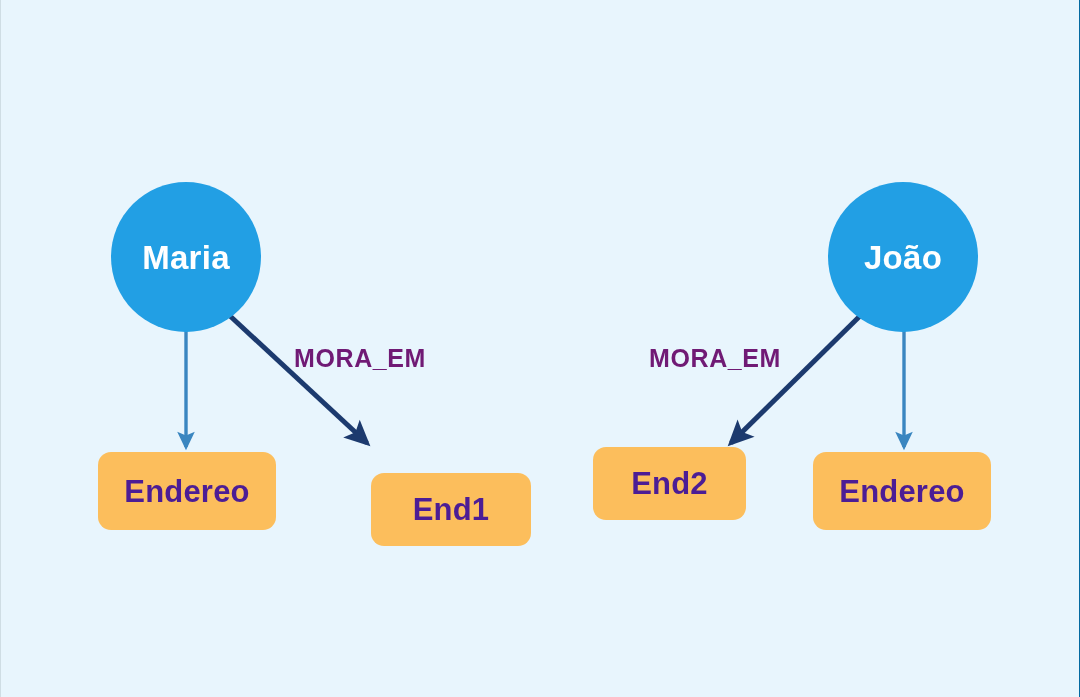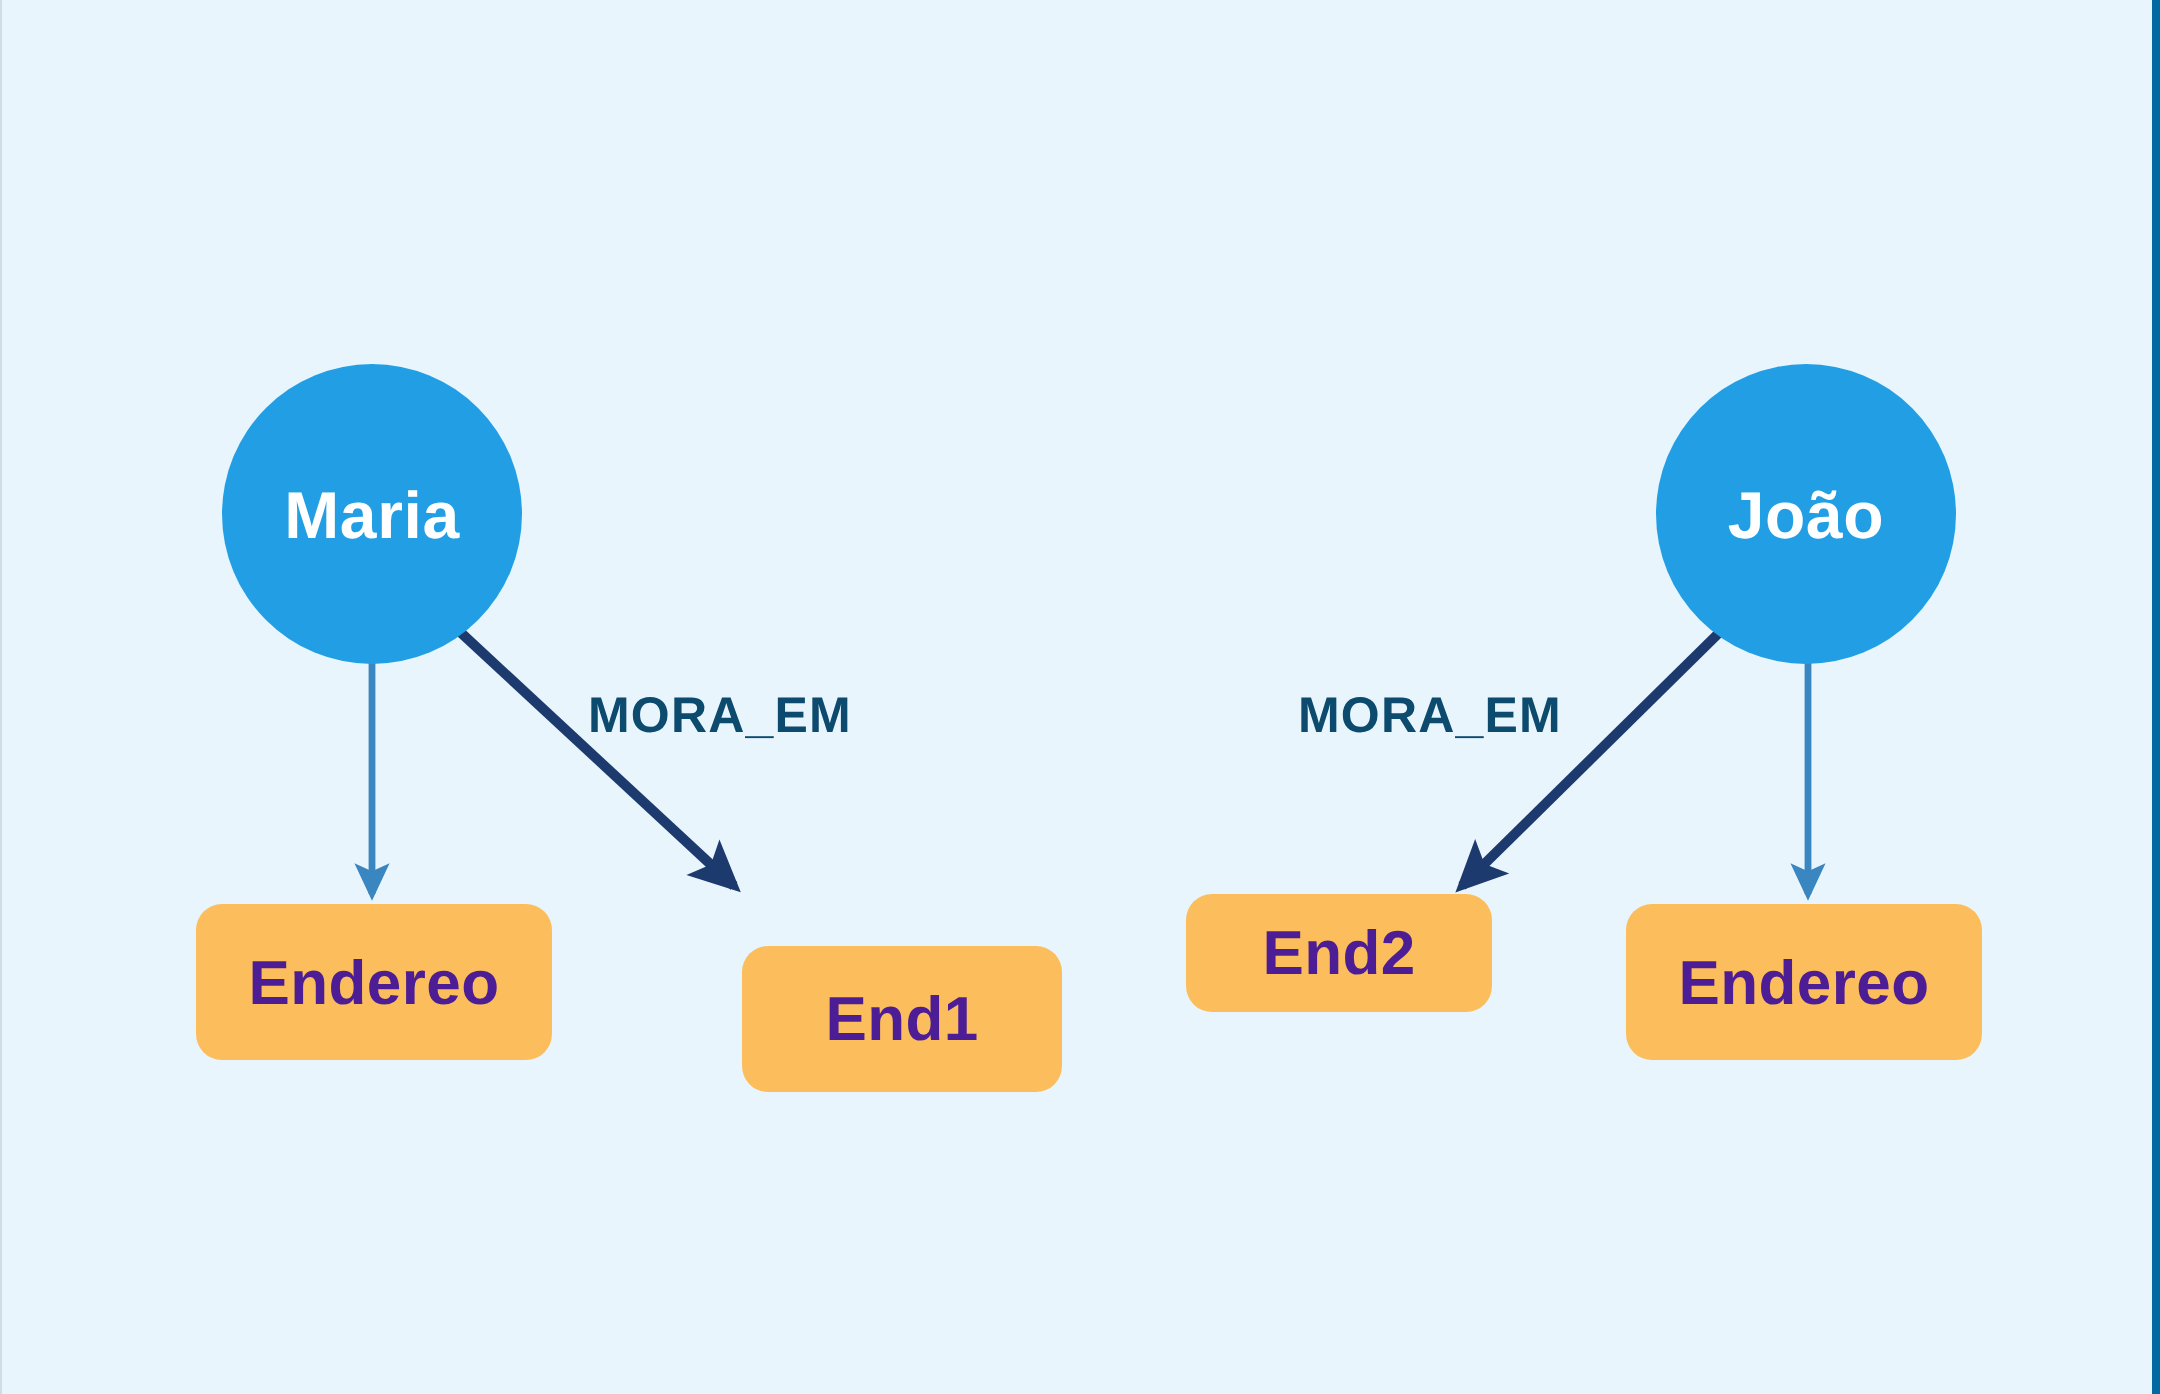--- a/index.html
+++ b/index.html
@@ -9,21 +9,21 @@
   }
   #canvas {
     position: relative;
     width: 1080px;
     height: 697px;
     background: #e8f5fd;
     overflow: hidden;
     font-family: "Liberation Sans", sans-serif;
     box-sizing: border-box;
     border-left: 1px solid #cfdde4;
-    border-right: 4px solid #0369a1;
+    border-right: 1px solid #0369a1;
   }
   #edges {
     position: absolute;
     left: 0;
     top: 0;
     width: 1080px;
     height: 697px;
     pointer-events: none;
   }
   .node-circle {
@@ -57,21 +57,21 @@
   .node-box .label {
     color: #4c1d95;
     font-size: 31px;
     font-weight: 700;
     letter-spacing: 0.2px;
     line-height: 1;
     white-space: nowrap;
   }
   .edge-label {
     position: absolute;
-    color: #0c4a6e;
+    color: #701a75;
     font-size: 25px;
     font-weight: 700;
     letter-spacing: 0.6px;
     line-height: 1;
     white-space: nowrap;
     z-index: 4;
   }
 </style>
 </head>
 <body>
@@ -106,21 +106,21 @@
   </div>
 
   <div class="node-box" style="left:97px; top:452px; width:178px; height:78px;">
     <span class="label">Endereo</span>
   </div>
 
   <div class="node-box" style="left:370px; top:473px; width:160px; height:73px;">
     <span class="label">End1</span>
   </div>
 
-  <div class="node-box" style="left:592px; top:447px; width:153px; height:59px;">
+  <div class="node-box" style="left:592px; top:447px; width:153px; height:73px;">
     <span class="label">End2</span>
   </div>
 
   <div class="node-box" style="left:812px; top:452px; width:178px; height:78px;">
     <span class="label">Endereo</span>
   </div>
 
   <span class="edge-label" style="left:293px; top:346px;">MORA_EM</span>
 
   <span class="edge-label" style="left:648px; top:346px;">MORA_EM</span>

